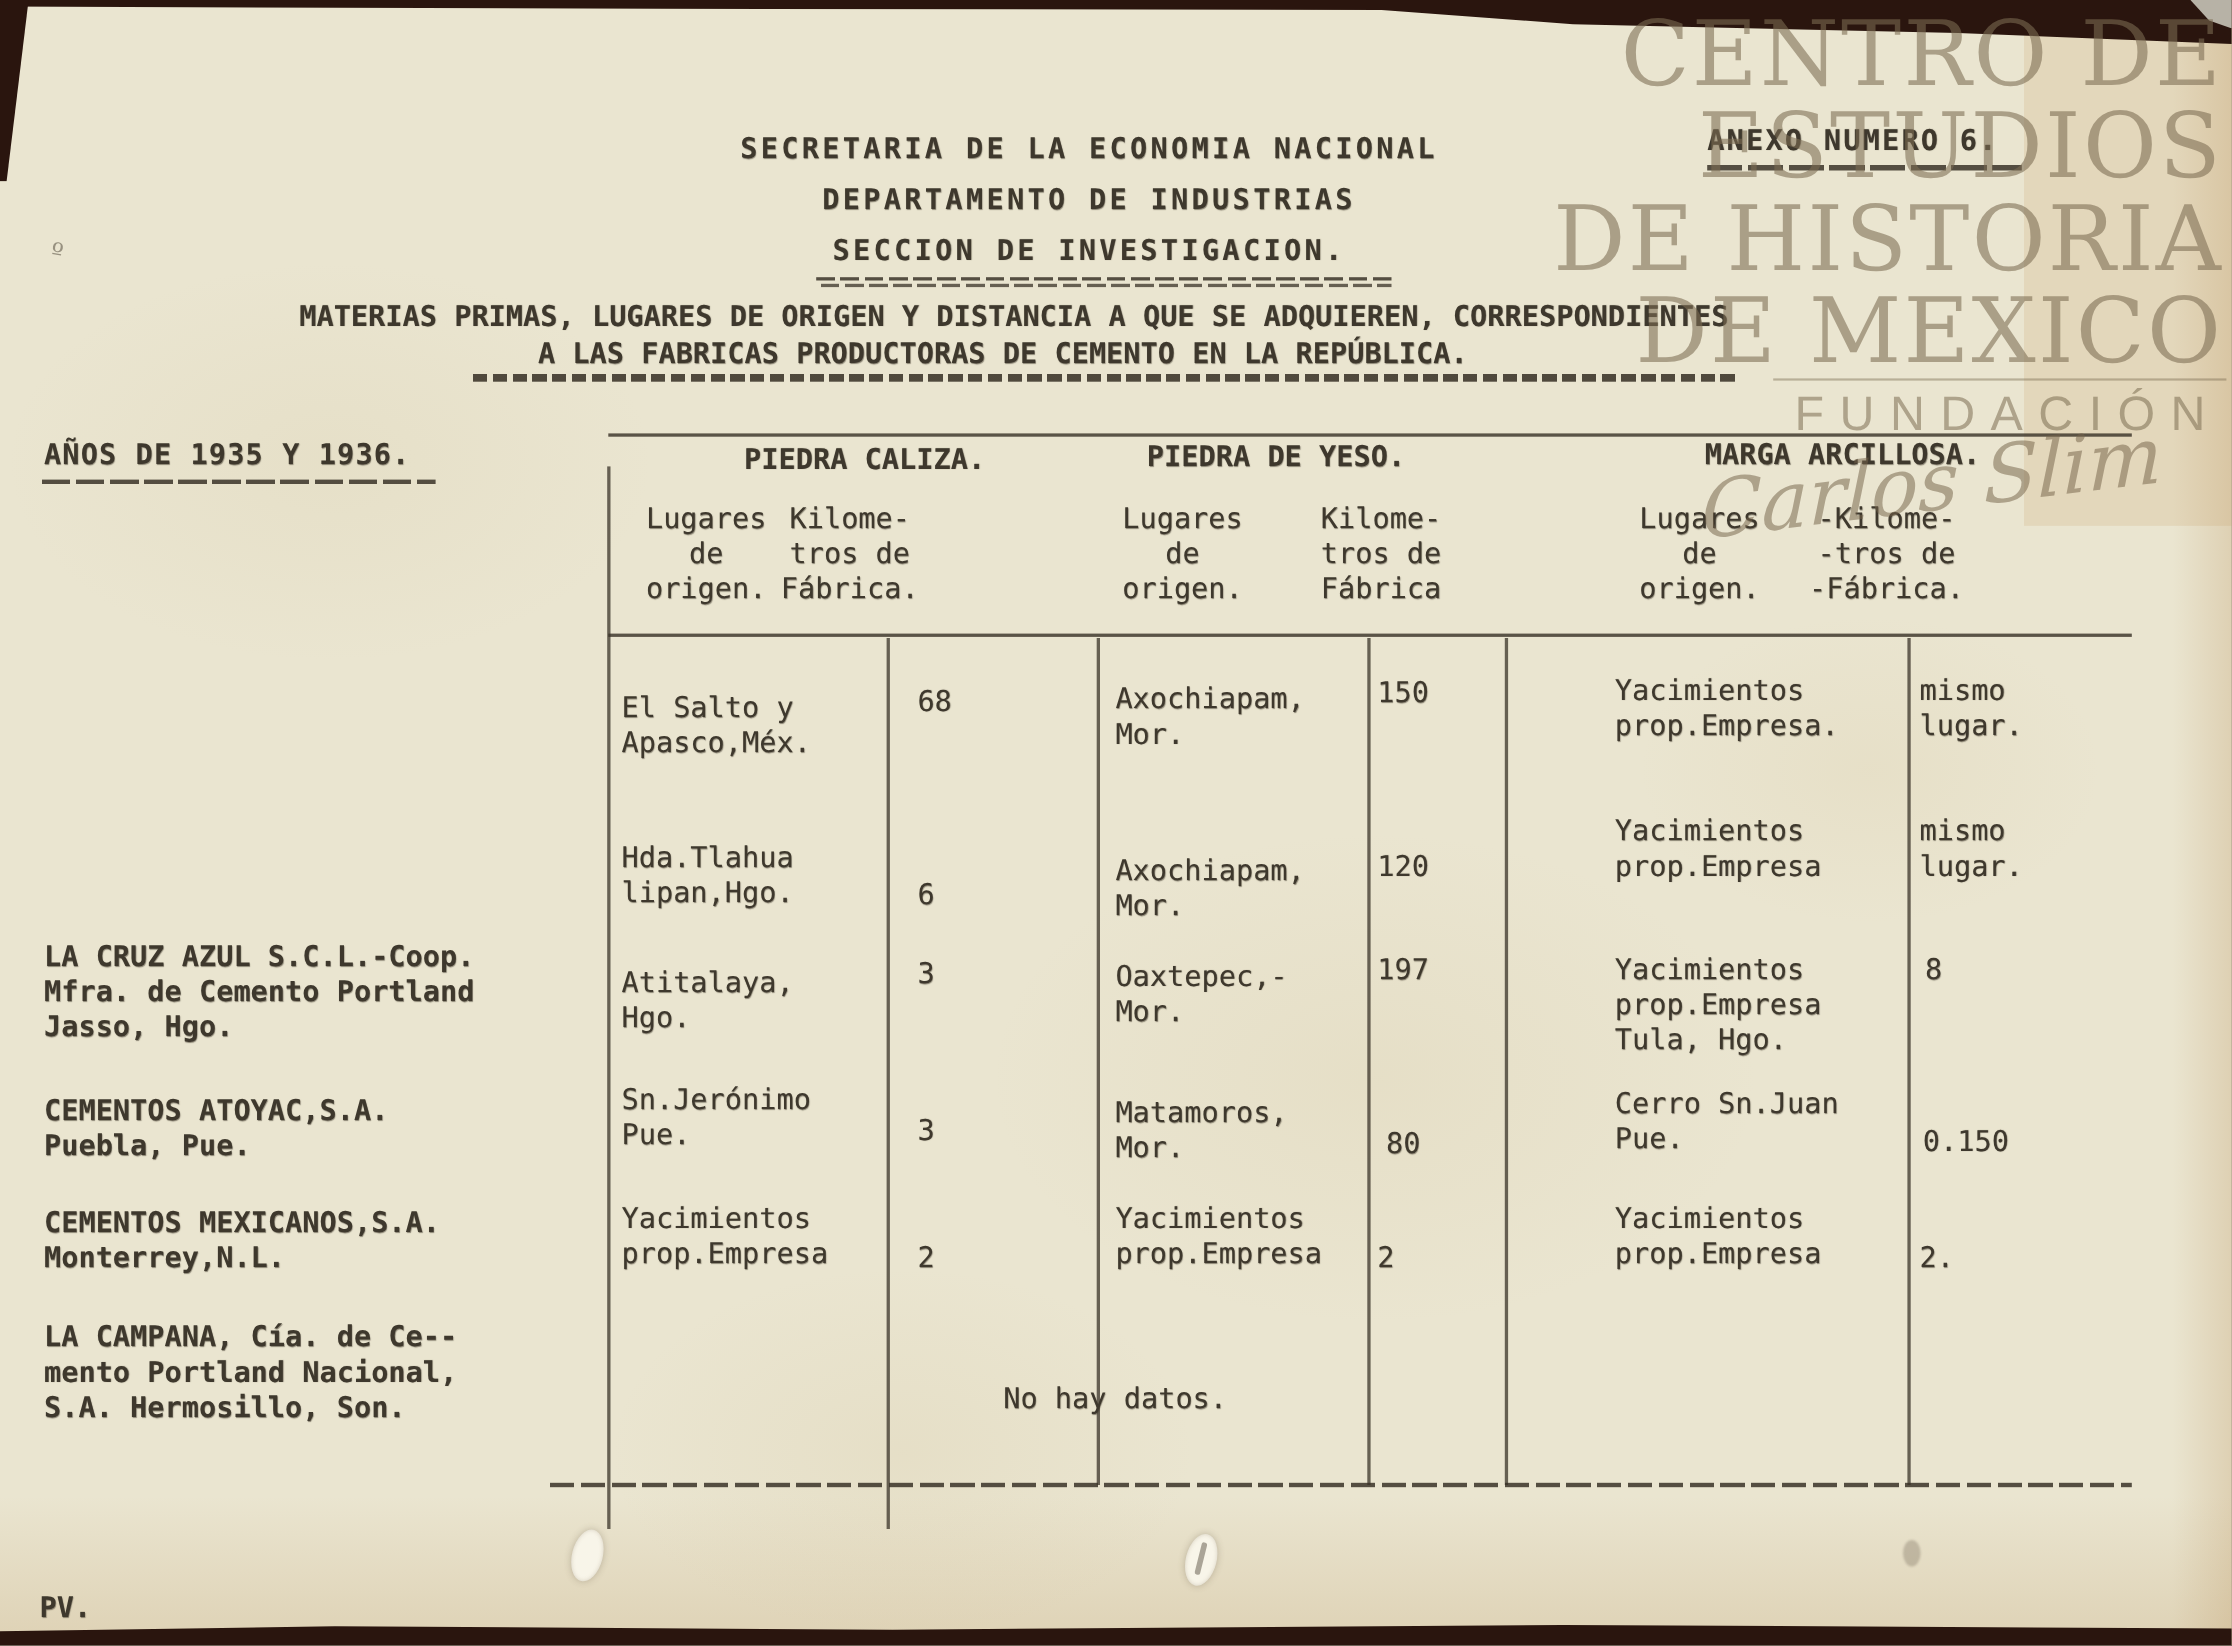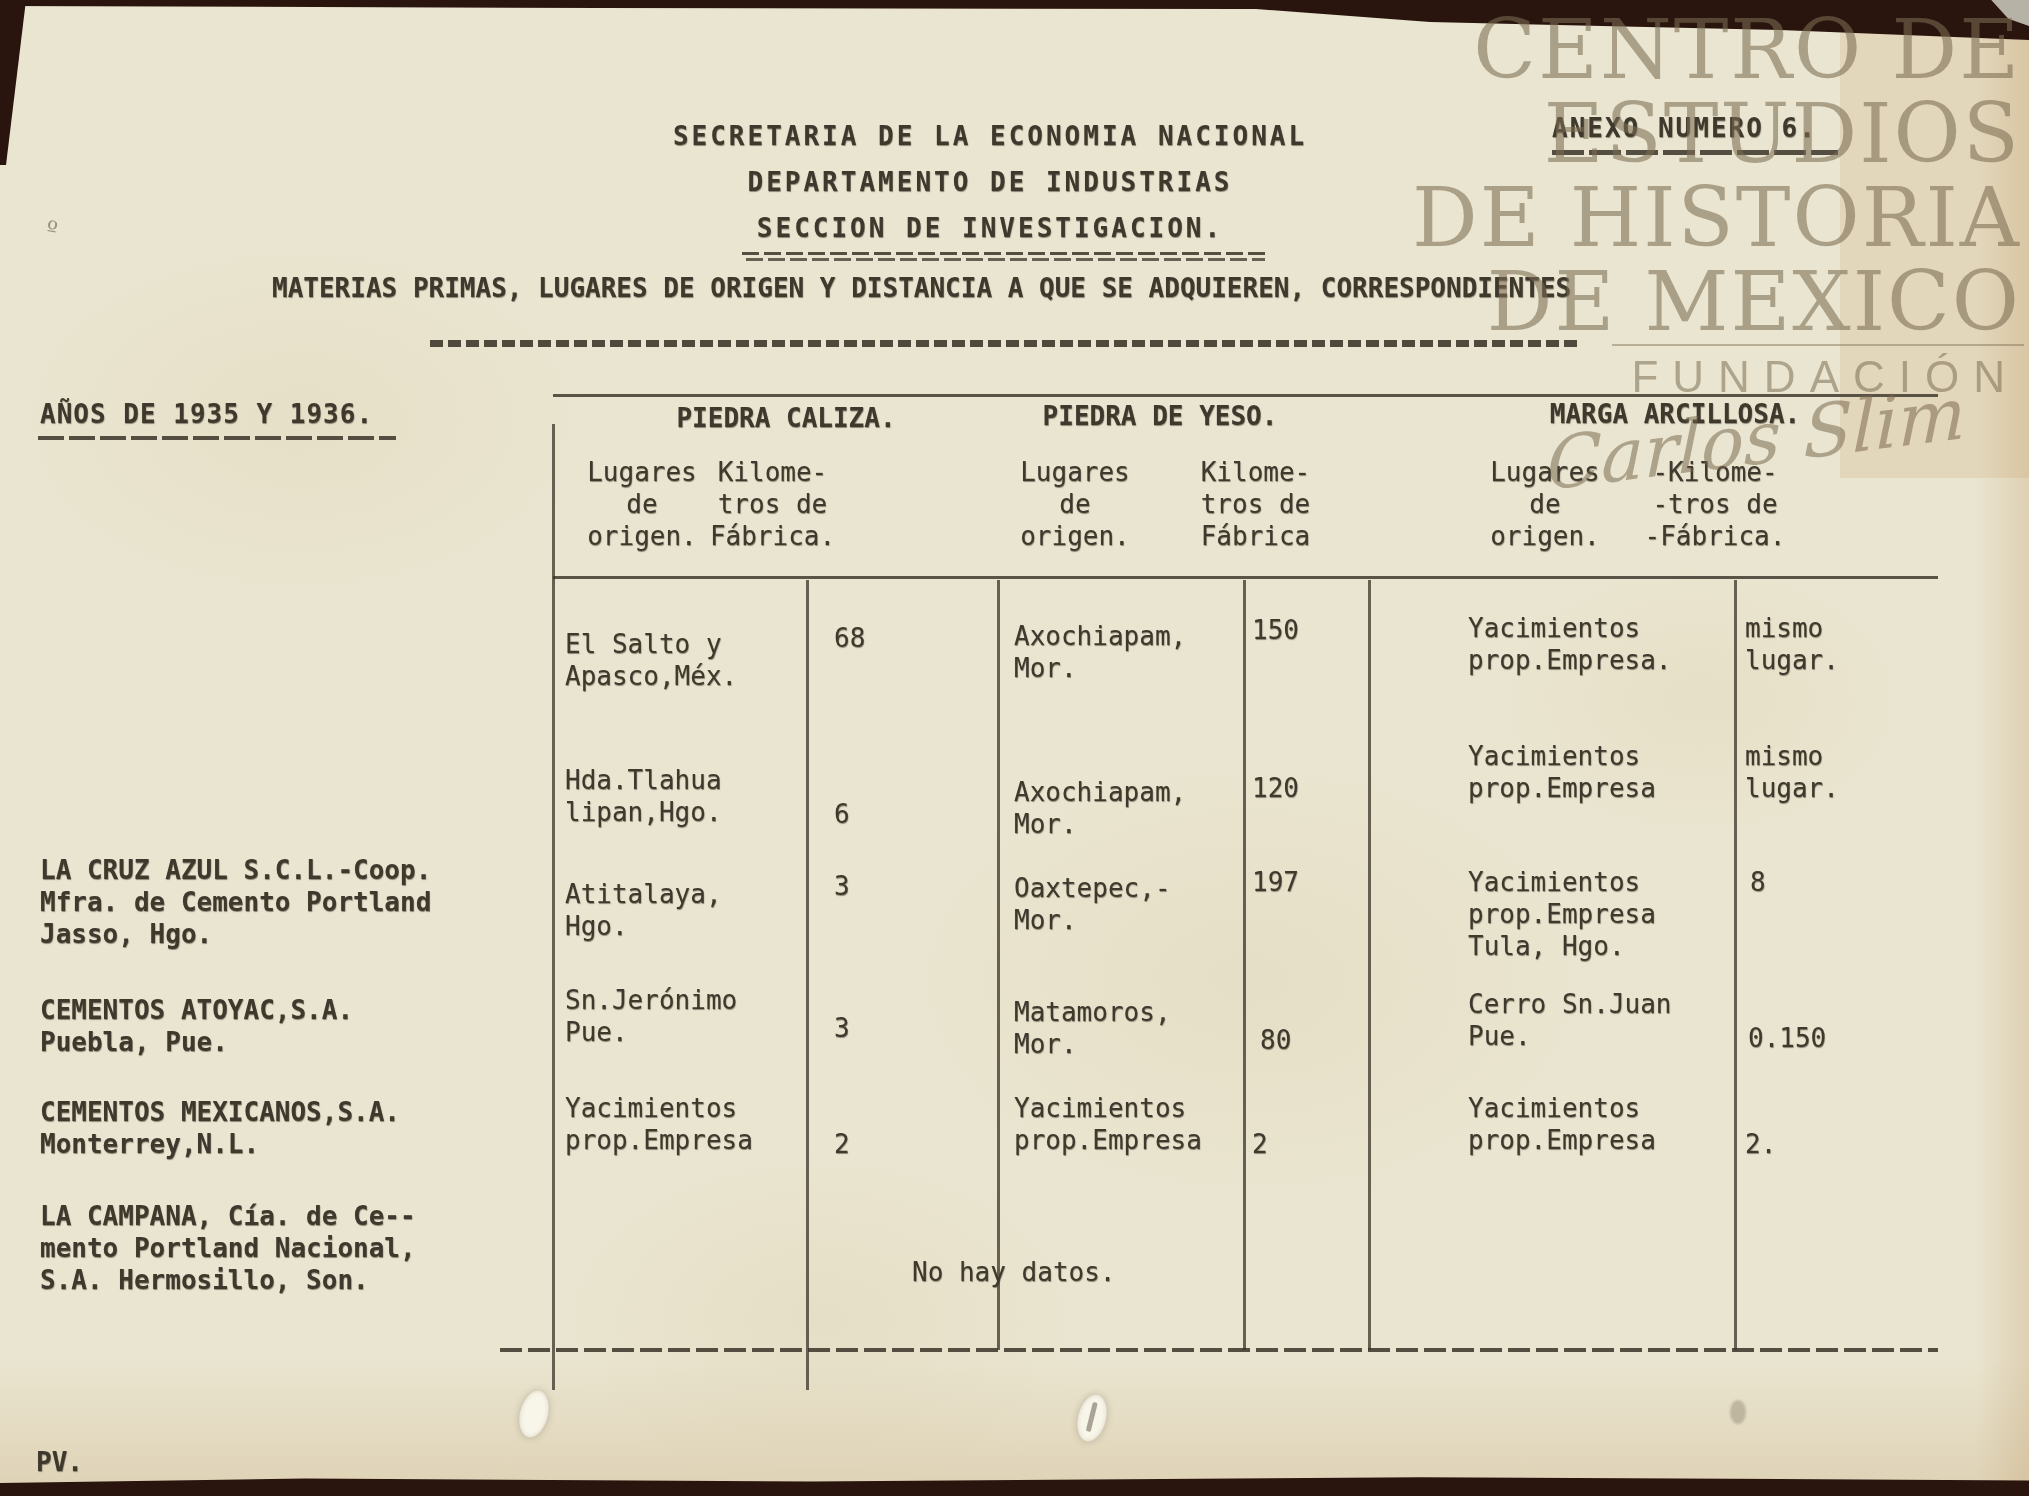--- a/index.html
+++ b/index.html
@@ -72,20 +72,21 @@
   <div class="hdash" style="left:1552px;top:150px;width:286px;background:repeating-linear-gradient(90deg,rgba(58,51,40,.85) 0 32px,rgba(58,51,40,0) 32px 37px);"></div>
 
   <div class="typed b ctr" style="left:990px;top:120px;transform:translateX(-50%);letter-spacing:3px;white-space:nowrap;">SECRETARIA DE LA ECONOMIA NACIONAL</div>
   <div class="typed b ctr" style="left:990px;top:166px;transform:translateX(-50%);letter-spacing:3px;white-space:nowrap;">DEPARTAMENTO DE INDUSTRIAS</div>
   <div class="typed b ctr" style="left:990px;top:212px;transform:translateX(-50%);letter-spacing:3px;white-space:nowrap;">SECCION DE INVESTIGACION.</div>
   <div class="hdouble" style="left:742px;top:252px;width:523px;"></div>
 
   <div class="pencil" style="left:46px;top:216px;">º</div>
 
   <div class="typed b" style="left:272px;top:272px;white-space:nowrap;">MATERIAS PRIMAS, LUGARES DE ORIGEN Y DISTANCIA A QUE SE ADQUIEREN, CORRESPONDIENTES</div>
+  <div class="typed b" style="left:489px;top:306px;white-space:nowrap;">A LAS FABRICAS PRODUCTORAS DE CEMENTO EN LA REPÚBLICA.</div>
   <div class="hequals" style="left:430px;top:340px;width:1148px;"></div>
 
   <div class="typed b" style="left:40px;top:398px;letter-spacing:1px;white-space:nowrap;">AÑOS DE 1935 Y 1936.</div>
   <div class="hdash" style="left:38px;top:436px;width:358px;height:4px;background:repeating-linear-gradient(90deg,rgba(58,51,40,.85) 0 26px,rgba(58,51,40,0) 26px 31px);"></div>
 
   <div class="hrule" style="left:553px;top:394px;width:1385px;"></div>
   <div class="hrule" style="left:553px;top:576px;width:1385px;"></div>
   <div class="hdash" style="left:500px;top:1348px;width:1438px;height:4px;"></div>
 
   <div class="vrule" style="left:552px;top:424px;height:966px;"></div>

